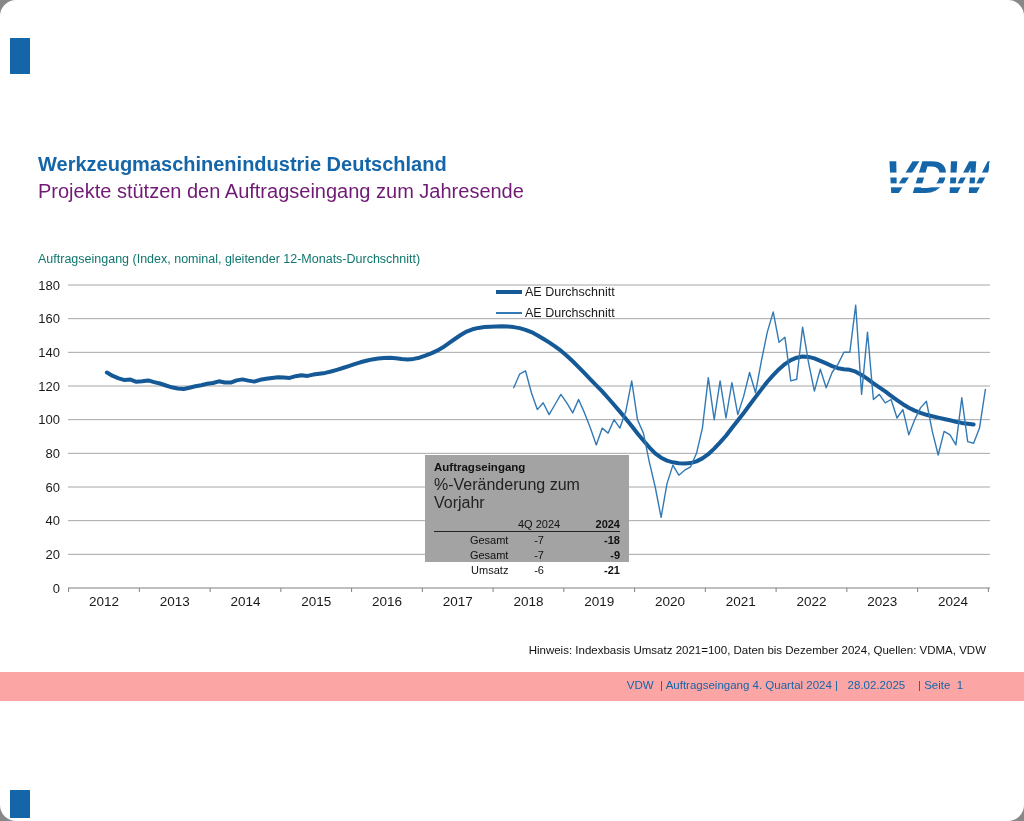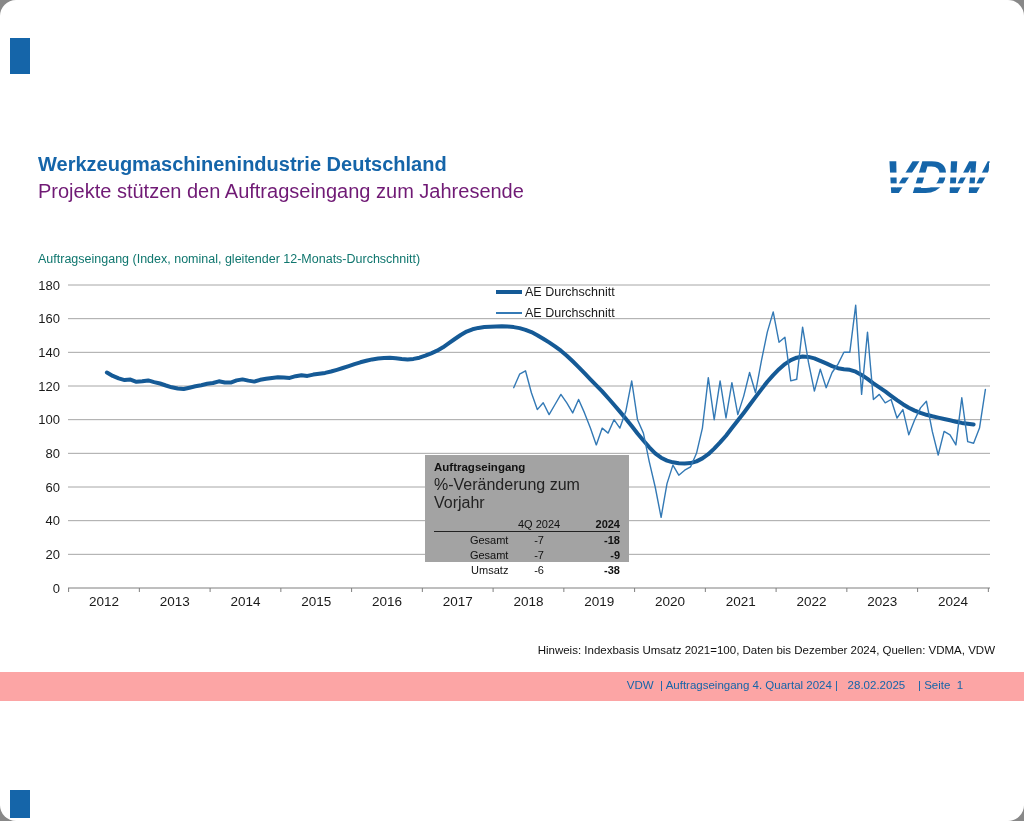--- a/index.html
+++ b/index.html
@@ -40,21 +40,21 @@
   .info-table .t-title { font-size:11.5px; font-weight:bold; color:#111; }
   .info-table .t-sub { font-size:16px; color:#222; margin-top:3px; }
   .info-table table { width:100%; border-collapse:collapse; margin-top:4px; font-size:11px; color:#111; }
   .info-table th, .info-table td { font-weight:normal; padding:1.5px 0; }
   .info-table th { border-bottom:1.5px solid #222; }
   .info-table .c1 { text-align:right; width:40%; }
   .info-table .c2 { text-align:center; width:33%; }
   .info-table .c3 { text-align:right; width:27%; }
   .info-table .bold { font-weight:bold; }
 
-  .note { position:absolute; right:29px; top:644px; font-size:11.5px; color:#111; }
+  .note { position:absolute; right:38px; top:644px; font-size:11.5px; color:#111; }
 
   .footer-bar { position:absolute; left:0; top:672px; width:1024px; height:29px; background:#fca5a5; }
   .footer-text { position:absolute; left:560px; top:7px; width:470px; text-align:center;
                  font-size:11.5px; color:#1565a9; white-space:pre; }
 </style>
 </head>
 <body>
 
 <div class="slide">
 
@@ -151,21 +151,21 @@
             <td class="c3 bold">-18</td>
           </tr>
           <tr>
             <td class="c1">Gesamt</td>
             <td class="c2">-7</td>
             <td class="c3 bold">-9</td>
           </tr>
           <tr>
             <td class="c1">Umsatz</td>
             <td class="c2">-6</td>
-            <td class="c3 bold">-38</td>
+            <td class="c3 bold">-21</td>
           </tr>
         </tbody>
       </table>
     </div>
   </div>
 
   <div class="note">Hinweis: Indexbasis Umsatz 2021=100, Daten bis Dezember 2024, Quellen: VDMA, VDW</div>
 
   <div class="footer-bar">
     <div class="footer-text">VDW  | Auftragseingang 4. Quartal 2024 |   28.02.2025    | Seite  1</div>

